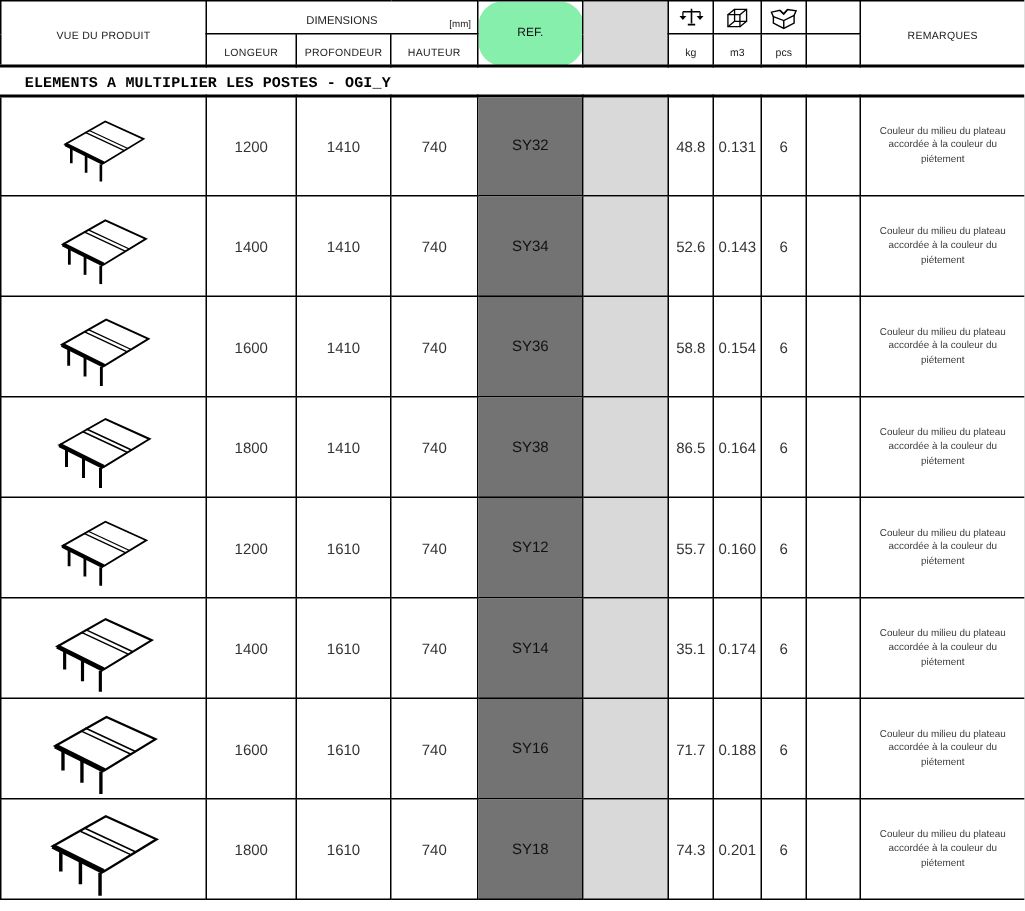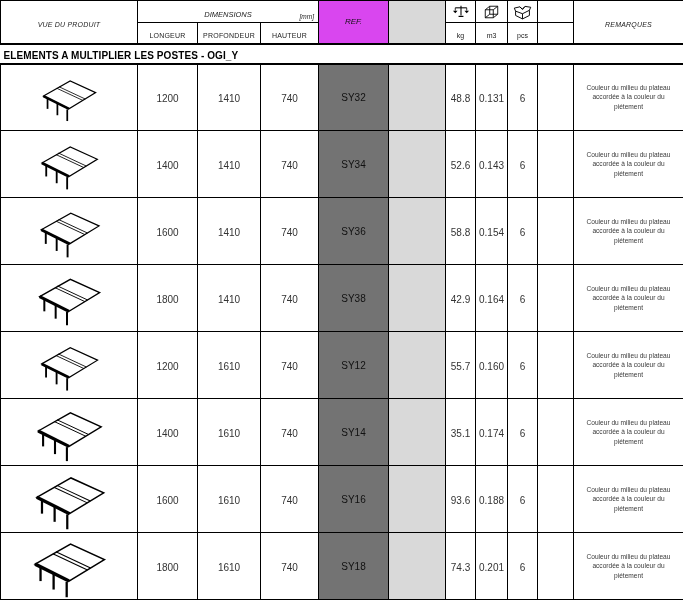--- a/index.html
+++ b/index.html
@@ -23,40 +23,40 @@
     text-align: center;
     vertical-align: middle;
     overflow: hidden;
     font-weight: normal;
   }
   
   col.c-vue{width:137px} col.c-lon{width:60px} col.c-pro{width:63px} col.c-hau{width:58px}
   col.c-ref{width:70px} col.c-gray{width:57px} col.c-kg{width:30px} col.c-m3{width:32px}
   col.c-pcs{width:30px} col.c-emp{width:36px} col.c-rem{width:110px}
 
-  tr.hrow1 td { height: 22px; font-style: italic; }
+  tr.hrow1 td { height: 22px; }
   tr.hrow2 td { height: 21px; }
   .hdr-label { font-size: 7px; color:#222; letter-spacing: 0.2px; }
   .dims-cell { position: relative; }
   .dims-title { font-size: 7.5px; color:#222; }
   .mm-label { position:absolute; right:4px; bottom:2px; font-size:6.5px; color:#222; }
-  td.ref-hd { background:#d946ef; font-size:8px; font-weight:bold; color:#111; }
+  td.ref-hd { background:#86efac; font-size:8px; font-weight:bold; color:#111;border-radius:16px; }
   td.gray-col { background:#d9d9d9; }
   td.icon-cell svg { display:block; margin:0 auto; }
   .unit { font-size: 7px; color:#222; }
 
   tr.title-row td {
     border-left: none; border-right: none;
     border-top: 2.5px solid #000;
     border-bottom: 2px solid #000;
     height: 19px;
     text-align: left;
     background: #fff;
   }
-  .section-title { font-size: 10px; font-weight: bold; padding-left: 3px; color:#000; letter-spacing:0.1px; }
+  .section-title { font-size: 10px; font-weight: bold; padding-left: 16px; color:#000; letter-spacing:0.1px;font-family:Liberation Mono, monospace; }
 
   tr.data td { height: 67px; }
   .num { font-size: 10px; color:#333;margin-top:20px; }
   td.ref-cell { background:#737373; font-size:10px; font-weight:bold; color:#111; }
   .remark { font-size: 6.6px; color:#3a3a3a; line-height: 1.45; padding: 2px 6px; }
   td.vue-cell { background:#fff; }
   td.vue-cell svg { display:block; margin: 4px auto 0 auto; }
 
   .bottom-space { height: 6px; background: #fff; }
 </style>
@@ -222,21 +222,21 @@
       <td class="vue-cell">
         <svg width="80" height="52" viewBox="0 0 100 78">
               <use href="#desk"></use>
             </svg>
       </td>
       <td><span class="num">1800</span></td>
       <td><span class="num">1410</span></td>
       <td><span class="num">740</span></td>
       <td class="ref-cell"><span>SY38</span></td>
       <td class="gray-col"></td>
-      <td><span class="num">42.9</span></td>
+      <td><span class="num">86.5</span></td>
       <td><span class="num">0.164</span></td>
       <td><span class="num">6</span></td>
       <td></td>
       <td>
             <div class="remark">Couleur du milieu du plateau accordée à la couleur du piétement</div>
           </td>
     </tr>
 
     <tr class="data">
       <td class="vue-cell">
@@ -282,21 +282,21 @@
       <td class="vue-cell">
         <svg width="77" height="58" viewBox="0 0 100 78">
               <use href="#desk"></use>
             </svg>
       </td>
       <td><span class="num">1600</span></td>
       <td><span class="num">1610</span></td>
       <td><span class="num">740</span></td>
       <td class="ref-cell"><span>SY16</span></td>
       <td class="gray-col"></td>
-      <td><span class="num">93.6</span></td>
+      <td><span class="num">71.7</span></td>
       <td><span class="num">0.188</span></td>
       <td><span class="num">6</span></td>
       <td></td>
       <td>
             <div class="remark">Couleur du milieu du plateau accordée à la couleur du piétement</div>
           </td>
     </tr>
 
     <tr class="data">
       <td class="vue-cell">

